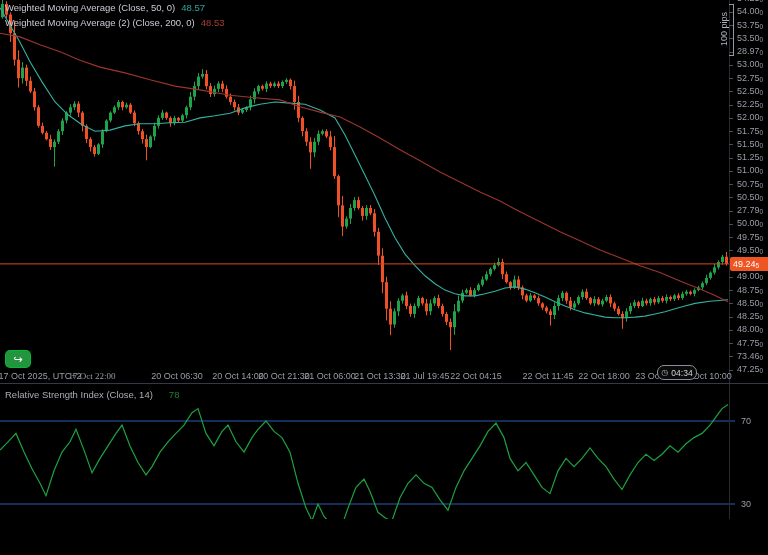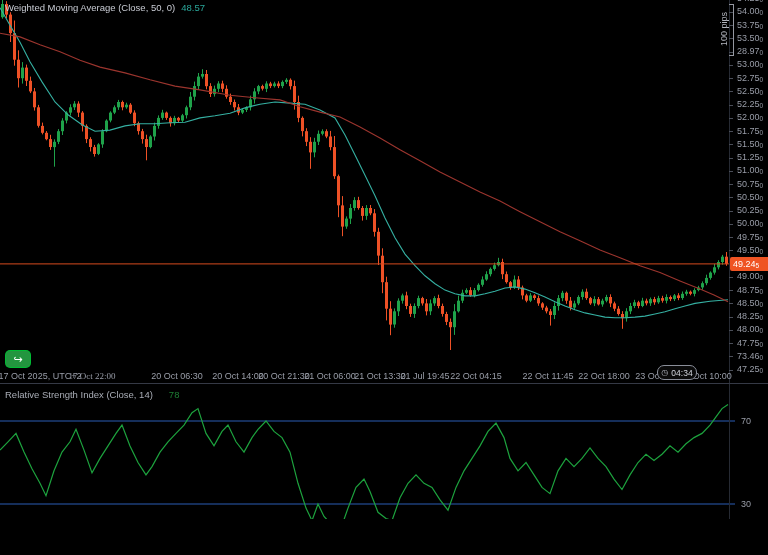--- a/index.html
+++ b/index.html
@@ -424,20 +424,23 @@
       <line x1="0" x2="735" y1="504.0" y2="504.0" stroke="#2a5db4" stroke-width="1"></line>
       <path d="M0,450.1 L8,441.8 L16,433.4 L24,452.1 L32,468.7 L40,483.3 L46,495.7 L54,470.8 L62,452.1 L70,441.8 L76,429.3 L84,450.1 L92,472.9 L100,458.4 L108,445.9 L116,433.4 L122,425.1 L130,445.9 L138,462.5 L146,474.9 L152,466.6 L160,452.1 L168,441.8 L176,433.4 L184,425.1 L192,412.7 L198,408.6 L206,433.4 L214,445.9 L222,431.4 L228,425.1 L236,441.8 L244,452.1 L252,437.6 L258,429.3 L266,421.0 L274,431.4 L282,437.6 L290,452.1 L298,483.3 L306,508.1 L312,520.6 L318,504.0 L324,516.5 L332,524.8 L340,531.0 L348,508.1 L356,487.4 L364,479.1 L370,491.6 L378,512.3 L386,518.5 L392,520.6 L400,497.8 L408,483.3 L416,474.9 L424,483.3 L432,487.4 L440,499.9 L448,510.2 L456,487.4 L464,470.8 L472,458.4 L480,445.9 L488,431.4 L496,423.1 L504,437.6 L510,458.4 L518,470.8 L526,462.5 L534,474.9 L542,487.4 L550,493.6 L558,470.8 L566,458.4 L574,466.6 L582,458.4 L590,448.0 L598,458.4 L606,466.6 L614,479.1 L622,489.5 L630,474.9 L638,462.5 L646,454.2 L654,460.4 L662,454.2 L670,445.9 L678,452.1 L686,443.8 L694,437.6 L702,433.4 L710,425.1 L716,416.9 L722,408.6 L728,404.4" fill="none" stroke="#1da33e" stroke-width="1.2"></path>
     </svg>
 
   <div id="axis-vline"></div>
   <div id="pane-sep"></div>
 
   <div class="legend-row" id="lg1">
     <span class="lg-label">Weighted Moving Average (Close, 50, 0)</span><span class="lg-val val-teal">48.57</span>
   </div>
+  <div class="legend-row" id="lg2">
+    <span class="lg-label">Weighted Moving Average (2) (Close, 200, 0)</span><span class="lg-val val-red">48.53</span>
+  </div>
   <div id="rsi-legend">
     <span class="lg-label">Relative Strength Index (Close, 14)</span><span class="lg-val">78</span>
   </div>
 
   <div id="pips-note">100 pips</div>
   <div class="bracket" id="br-v"></div>
   <div class="bracket" id="br-t"></div>
   <div class="bracket" id="br-b"></div>
 
   <div id="price-marker" style="top: 257px;">
@@ -481,21 +484,21 @@
       <div class="ptick" style="top: 138.924px;"><span>51.50</span><span class="tsub">0</span></div>
       <div class="ptickmark" style="top: 144px;"></div>
       <div class="ptick" style="top: 152.169px;"><span>51.25</span><span class="tsub">0</span></div>
       <div class="ptickmark" style="top: 158px;"></div>
       <div class="ptick" style="top: 165.414px;"><span>51.00</span><span class="tsub">0</span></div>
       <div class="ptickmark" style="top: 171px;"></div>
       <div class="ptick" style="top: 178.659px;"><span>50.75</span><span class="tsub">0</span></div>
       <div class="ptickmark" style="top: 184px;"></div>
       <div class="ptick" style="top: 191.904px;"><span>50.50</span><span class="tsub">0</span></div>
       <div class="ptickmark" style="top: 197px;"></div>
-      <div class="ptick" style="top: 205.149px;"><span>50.25</span><span class="tsub">0</span></div>
+      <div class="ptick" style="top: 205.149px;"><span>27.79</span><span class="tsub">0</span></div>
       <div class="ptickmark" style="top: 211px;"></div>
       <div class="ptick" style="top: 218.394px;"><span>50.00</span><span class="tsub">0</span></div>
       <div class="ptickmark" style="top: 224px;"></div>
       <div class="ptick" style="top: 231.639px;"><span>49.75</span><span class="tsub">0</span></div>
       <div class="ptickmark" style="top: 237px;"></div>
       <div class="ptick" style="top: 244.884px;"><span>49.50</span><span class="tsub">0</span></div>
       <div class="ptickmark" style="top: 250px;"></div>
       <div class="ptick" style="top: 271.374px;"><span>49.00</span><span class="tsub">0</span></div>
       <div class="ptickmark" style="top: 277px;"></div>
       <div class="ptick" style="top: 284.619px;"><span>48.75</span><span class="tsub">0</span></div>

